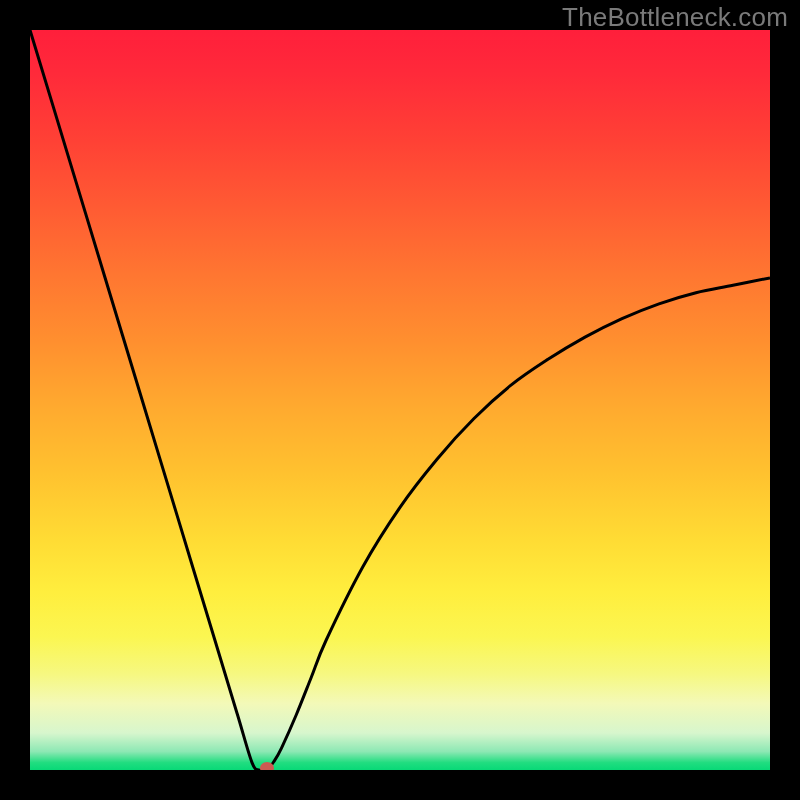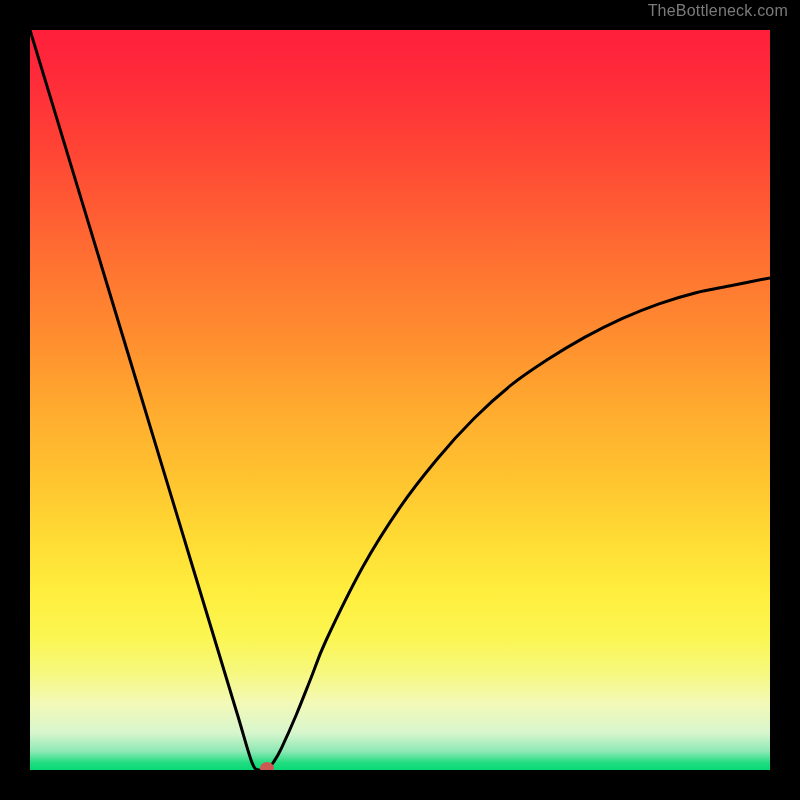--- a/index.html
+++ b/index.html
@@ -14,21 +14,21 @@
     position: relative;
     width: 800px;
     height: 800px;
     background: #000;
   }
   .watermark {
     position: absolute;
     top: 2px;
     right: 12px;
     color: #7a7a7a;
-    font-size: 16px;
+    font-size: 26px;
     font-weight: 500;
     letter-spacing: 0.2px;
     z-index: 20;
     user-select: none;
   }
   .plot-area {
     position: absolute;
     left: 30px;
     top: 30px;
     width: 740px;

